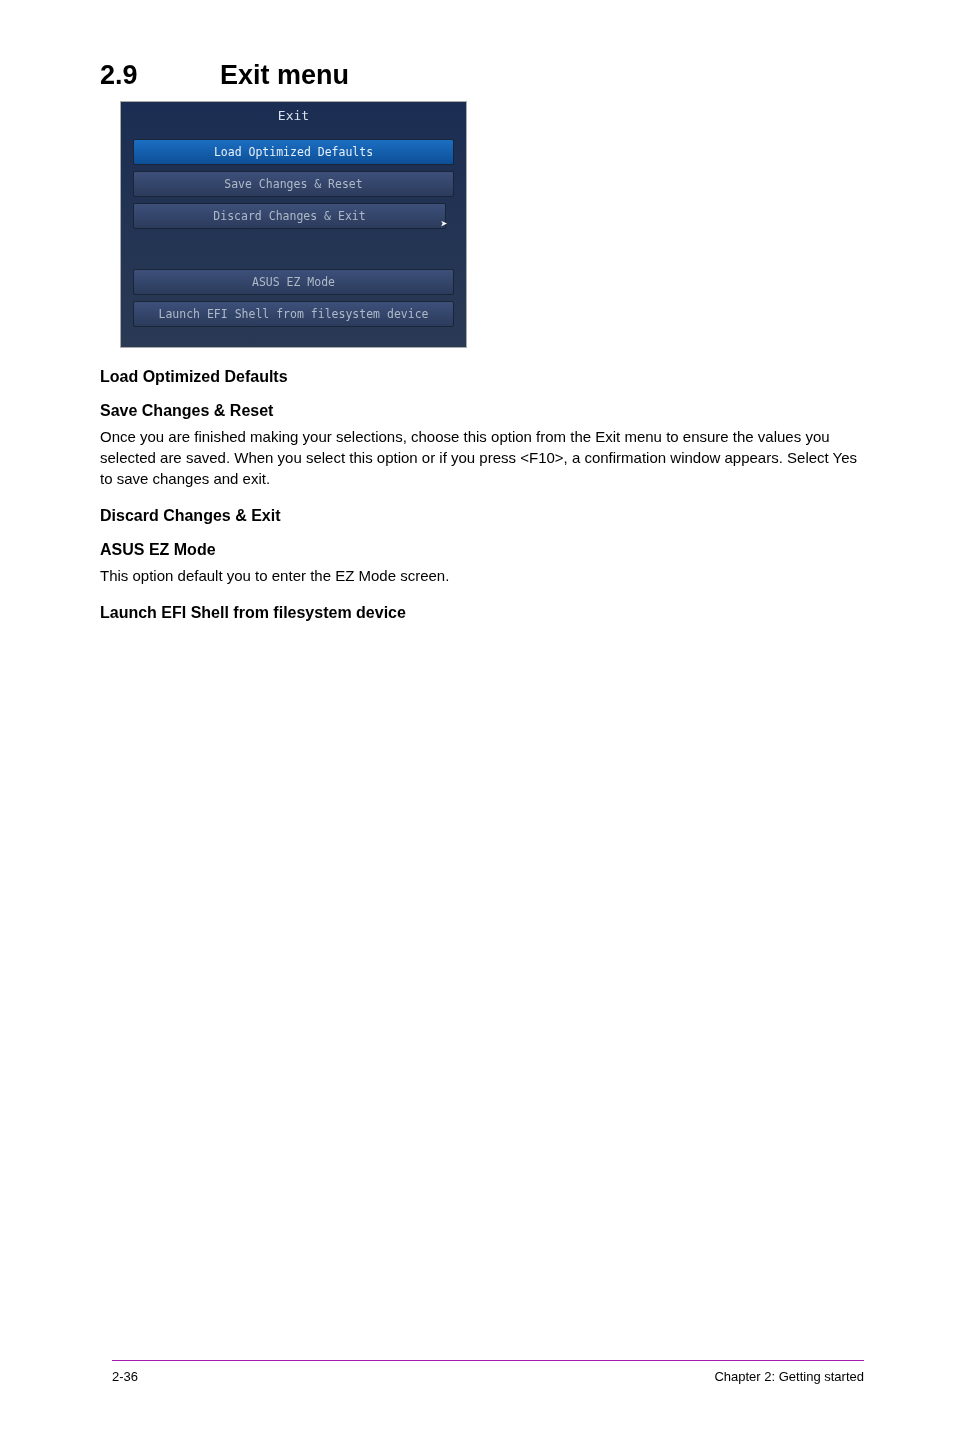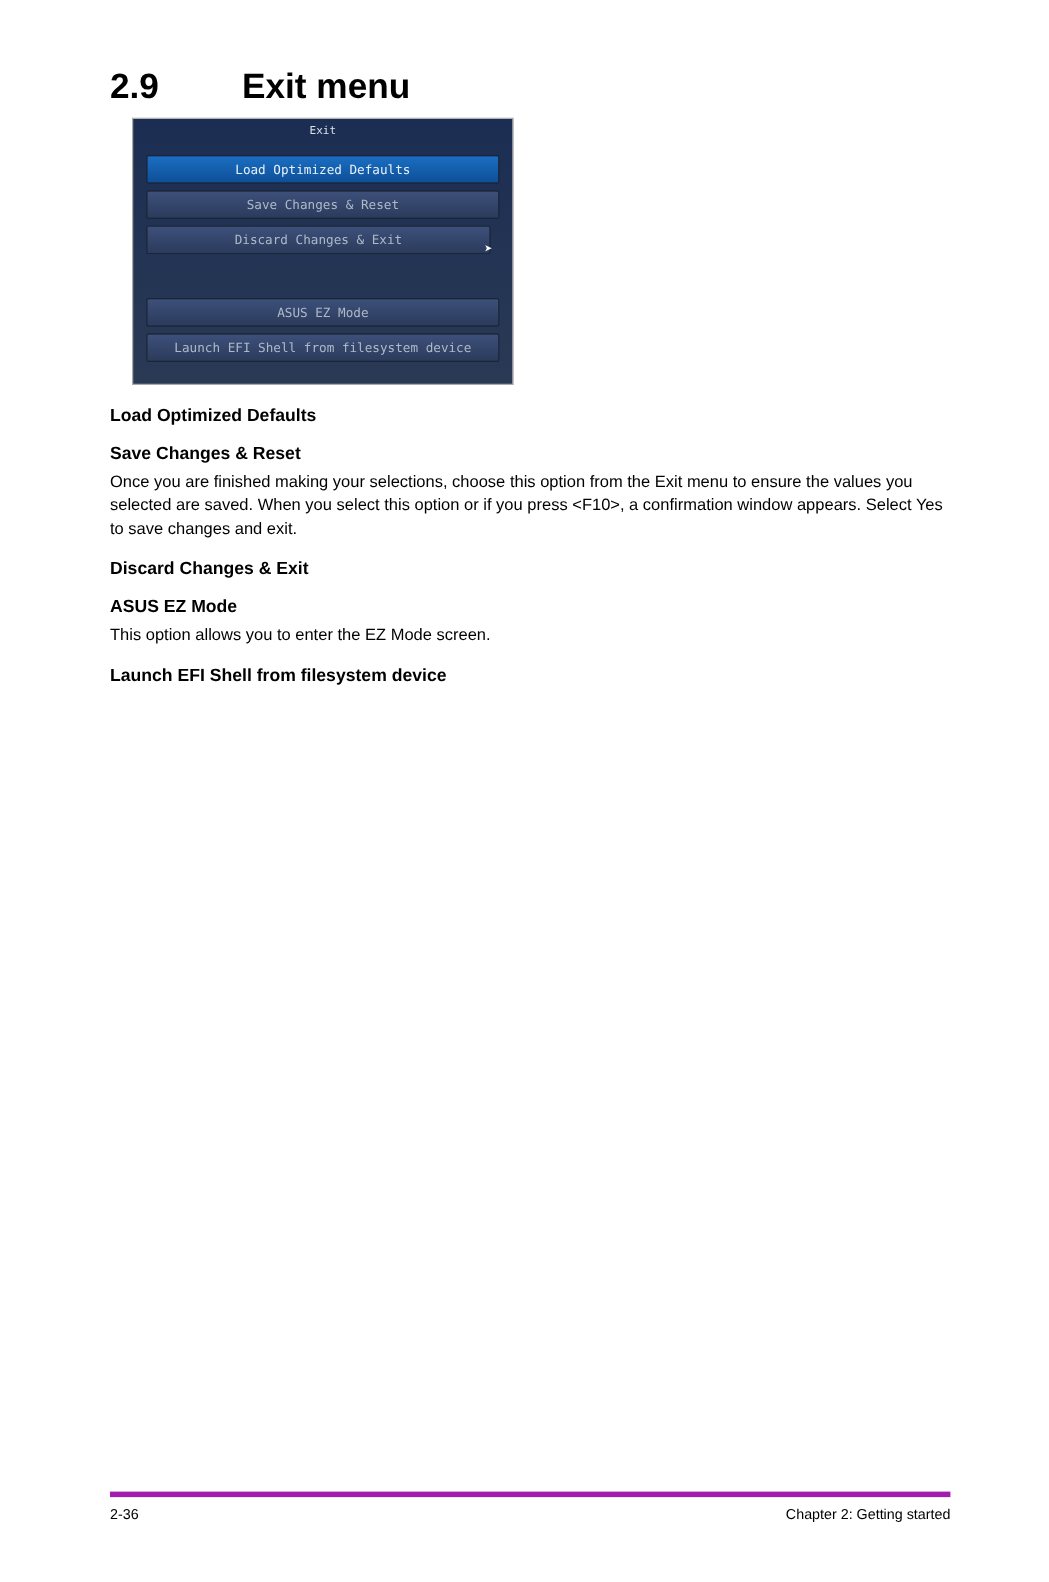--- a/index.html
+++ b/index.html
@@ -10,21 +10,21 @@
     color: #000000;
     width: 954px;
   }
   .page {
     padding: 60px 90px 30px 100px;
     box-sizing: border-box;
     min-height: 1410px;
     position: relative;
   }
   .section-title {
-    font-size: 32px;
+    font-size: 27px;
     font-weight: bold;
     margin-bottom: 10px;
   }
   .section-number {
     display: inline-block;
     width: 120px;
   }
   .body-text {
     font-size: 15px;
     line-height: 1.4;
@@ -33,21 +33,21 @@
   .screenshot {
     width: 345px;
     margin: 0 auto 20px 20px;
     background: linear-gradient(#1b2d52, #2a3a55);
     border: 1px solid #aaa;
     padding-bottom: 14px;
   }
   .ss-title {
     text-align: center;
     color: #d8e2ec;
-    font-size: 10px;
+    font-size: 13px;
     padding: 6px 0 10px 0;
     font-family: monospace;
   }
   .ss-row {
     position: relative;
     margin: 6px 12px;
     height: 24px;
     background: linear-gradient(#3d507a, #2b3b5c);
     border: 1px solid #1a2538;
     color: #aeb9c8;
@@ -74,23 +74,23 @@
     height: 28px;
   }
   .sub-heading {
     font-size: 16px;
     font-weight: bold;
     margin: 16px 0 6px 0;
   }
   .footer {
     position: absolute;
     bottom: 26px;
-    left: 100px;
+    left: 112px;
     right: 90px;
-    border-top: 5px solid #a21caf;
+    border-top: 1px solid #a21caf;
     padding-top: 8px;
     font-size: 13px;
     display: flex;
     justify-content: space-between;
   }
 </style>
 </head>
 <body>
 
 <div class="page">
@@ -121,21 +121,21 @@
     <div class="sub-heading">Save Changes &amp; Reset</div>
     <div class="body-text">Once you are finished making your selections, choose this option from the Exit menu to ensure the values you selected are saved. When you select this option or if you press &lt;F10&gt;, a confirmation window appears. Select Yes to save changes and exit.</div>
   </div>
 
   <div>
     <div class="sub-heading">Discard Changes &amp; Exit</div>
   </div>
 
   <div>
     <div class="sub-heading">ASUS EZ Mode</div>
-    <div class="body-text">This option allows you to enter the EZ Mode screen.</div>
+    <div class="body-text">This option default you to enter the EZ Mode screen.</div>
   </div>
 
   <div>
     <div class="sub-heading">Launch EFI Shell from filesystem device</div>
   </div>
 
   <div class="footer">
     <span>2-36</span>
     <span>Chapter 2: Getting started</span>
   </div>

